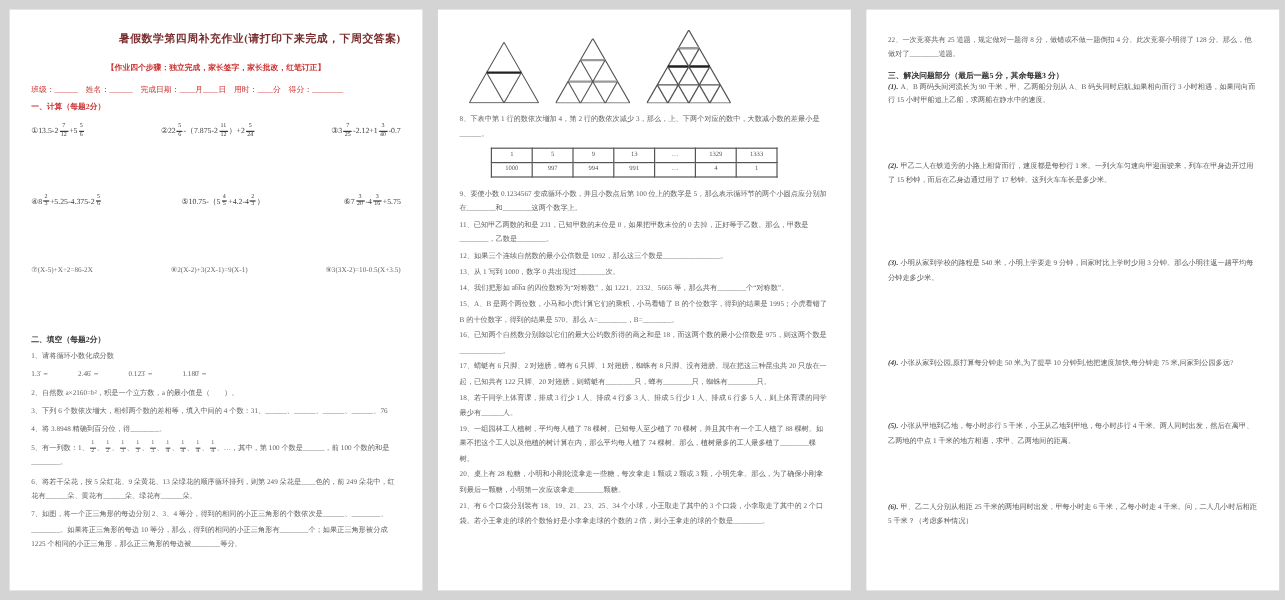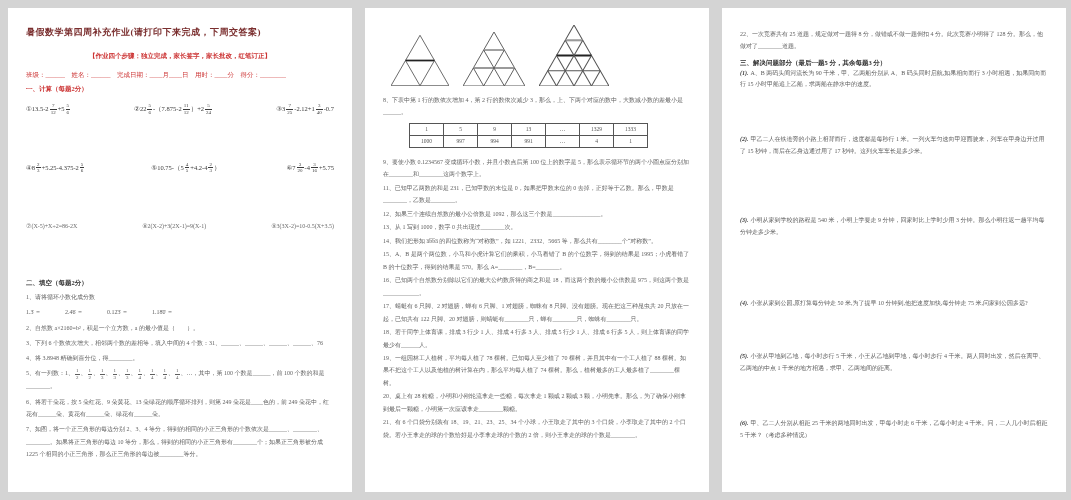--- a/index.html
+++ b/index.html
@@ -9,21 +9,21 @@
     font-family:"Liberation Serif","DejaVu Sans",serif;
   }
   .canvas{position:relative;width:1071px;height:500px;}
   .page{
     position:absolute;top:8px;width:344px;height:484px;background:#ffffff;
     box-sizing:border-box;padding:12px 18px;overflow:hidden;color:#5f5f5f;
   }
   #p1{left:8px;} #p2{left:365px;} #p3{left:722px;}
 
   
-  .title{font-size:9px;font-weight:bold;color:#7a2e2e;text-align:left;margin-top:6px;letter-spacing:0.5px;}
+  .title{font-size:9px;font-weight:bold;color:#7a2e2e;text-align:right;margin-top:6px;letter-spacing:0.5px;}
   .steps{font-size:6.5px;font-weight:bold;color:#cc3333;text-align:center;margin-top:13px;}
   .info{font-size:6.5px;color:#cc3333;margin-top:10px;}
   .sec-red{font-size:6.5px;font-weight:bold;color:#cc3333;margin-top:5px;}
   .sec-dark{font-size:6.5px;font-weight:bold;color:#333333;}
   .eqrow{display:flex;justify-content:space-between;font-size:6.5px;color:#3a3a3a;white-space:nowrap;}
   .eqrow.r1{margin-top:9px;}
   .eqrow.r2{margin-top:46px;}
   .eqrow.r3{margin-top:48px;color:#6a6a6a;font-size:6px;}
   .sec-fill{margin-top:50px;}
   .q{font-size:6px;line-height:2.05;color:#5f5f5f;margin-top:3px;}

